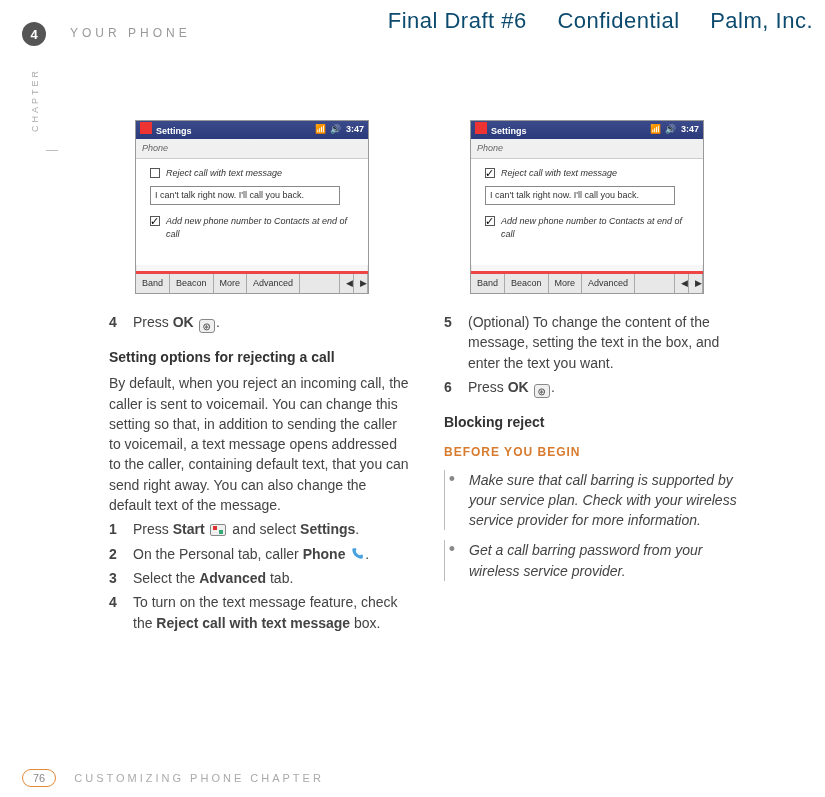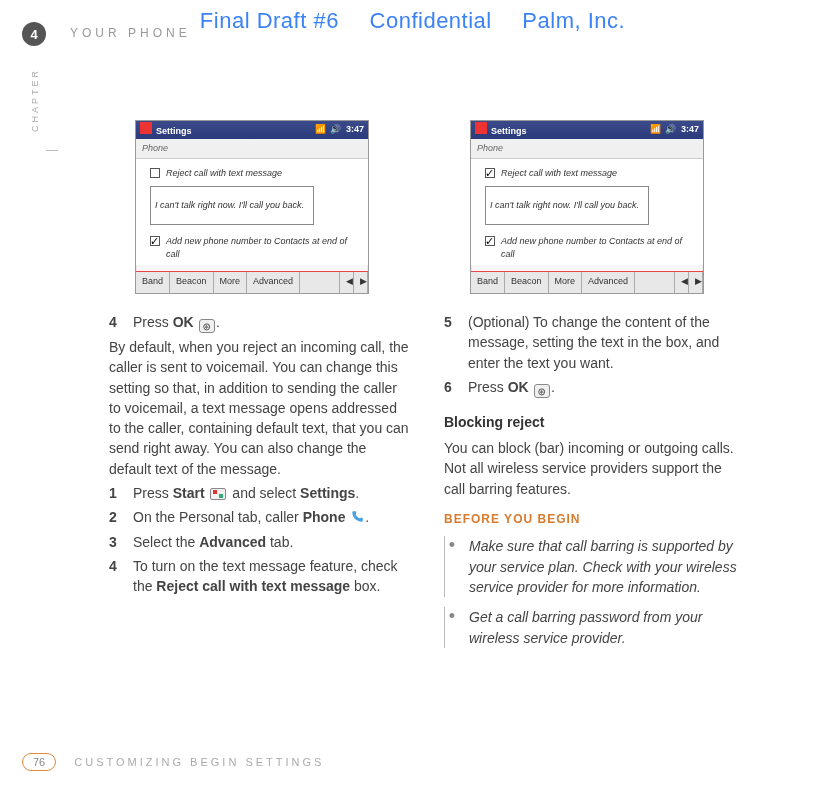--- a/index.html
+++ b/index.html
@@ -9,23 +9,23 @@
     height: 797px;
     font-family: Arial, Helvetica, sans-serif;
     color: #444;
     position: relative;
     background: #fff;
   }
   .watermark {
     position: absolute;
     top: 8px;
     left: 0; right: 0;
-    text-align: center;
+    text-align: right;
     font-size: 22px;
-    color: #3b82f6;
+    color: #0c4a6e;
     letter-spacing: 0.5px;
   }
   .watermark span { margin: 0 12px; }
   .chapter-badge {
     position: absolute;
     top: 22px;
     left: 22px;
     width: 24px;
     height: 24px;
     border-radius: 50%;
@@ -115,25 +115,25 @@
   .ss-row { display:flex; align-items:flex-start; gap:6px; margin-bottom:6px; }
   .ss-check {
     width:10px; height:10px; border:1px solid #555; display:inline-block; flex-shrink:0; margin-top:1px;
     position:relative; background:#fff;
   }
   .ss-check.checked::after {
     content:"✓"; position:absolute; top:-3px; left:-1px; font-size:11px; color:#000;
   }
   .ss-italic { font-style: italic; color:#333; }
   .ss-inputbox {
-    border:1px solid #888; padding:12px 4px; font-style:italic; color:#333; width:164px;
+    border:1px solid #888; padding:2px 4px; color:#333; width:190px;
   }
   .ss-tabs {
     position:absolute; bottom:0; left:0; right:0;
-    height:22px; border-top:1px solid #ef4444; display:flex;
+    height:22px; border-top:3px solid #ef4444; display:flex;
     background:#e8e8e8;
   }
   .ss-tabs div {
     padding:3px 6px; border-right:1px solid #aaa; font-size:9px; color:#333;
   }
   .ss-tabs .spacer { flex:1; border-right:1px solid #aaa; }
   .ss-tabs .tri { width:14px; text-align:center; }
   .num-step { display:flex; gap:10px; margin:4px 0; }
   .num-step .n { font-weight:bold; width:14px; flex-shrink:0; }
   .num-step .t { flex:1; }
@@ -158,21 +158,21 @@
     background:#3a7; 
   }
   .phoneicon {
     display:inline-block; width:14px; height:14px; vertical-align:-2px; margin:0 1px;
   }
   .before-begin { color:#d97b2e; font-weight:bold; letter-spacing:1px; font-size:12px; margin:12px 0 8px; }
   .bullet-row { display:flex; gap:10px; margin:4px 0 10px; border-left:1px solid #bbb; padding-left:0; }
   .bullet-row .b { width:14px; text-align:center; color:#888; font-size:18px; line-height:14px; padding-top:2px; }
   .bullet-row .t { flex:1;font-style:italic; }
   .footer {
-    position:absolute; bottom:26px; left:22px;
+    position:absolute; bottom:10px; left:22px;
     display:flex; align-items:center; gap:18px;
   }
   .page-badge {
     border:1px solid #e08a3a; border-radius:10px;
     padding:2px 10px; font-size:11px; color:#888;
   }
   .footer-text { font-size:11px; letter-spacing:3px; color:#aaa; }
 </style>
 </head>
 <body>
@@ -223,20 +223,21 @@
       </div>
     </div>
 
     <div class="num-step">
       <span class="n">4</span>
       <span class="t">
         <span>Press </span><span class="bold">OK</span><span> </span><span class="bicon">⊛</span>.
       </span>
     </div>
 
+    <div class="subhead">Setting options for rejecting a call</div>
     <div>By default, when you reject an incoming call, the caller is sent to voicemail. You can change this setting so that, in addition to sending the caller to voicemail, a text message opens addressed to the caller, containing default text, that you can send right away. You can also change the default text of the message.</div>
 
     <div class="num-step">
       <span class="n">1</span>
       <span class="t">
         <span>Press </span><span class="bold">Start</span> <span class="flagicon"></span><span> and select </span><span class="bold">Settings</span><span>.</span>
       </span>
     </div>
     <div class="num-step">
       <span class="n">2</span>
@@ -298,31 +299,30 @@
       <span class="t">(Optional) To change the content of the message, setting the text in the box, and enter the text you want.</span>
     </div>
     <div class="num-step">
       <span class="n">6</span>
       <span class="t">
         <span>Press </span><span class="bold">OK</span><span> </span><span class="bicon">⊛</span>.
       </span>
     </div>
 
     <div class="subhead">Blocking reject</div>
-    <div>You can block (bar) incoming or outgoing calls. Not all wireless service providers support the call barring features.</div>
 
     <div class="before-begin">BEFORE YOU BEGIN</div>
 
     <div class="bullet-row">
       <span class="b">•</span>
       <span class="t">Make sure that call barring is supported by your service plan. Check with your wireless service provider for more information.</span>
     </div>
     <div class="bullet-row">
       <span class="b">•</span>
       <span class="t">Get a call barring password from your wireless service provider.</span>
     </div>
   </div>
 </div>
 
 <div class="footer">
   <div class="page-badge">76</div>
-  <div class="footer-text">CUSTOMIZING BEGIN SETTINGS</div>
+  <div class="footer-text">CUSTOMIZING PHONE CHAPTER</div>
 </div>
 
 </body></html>

